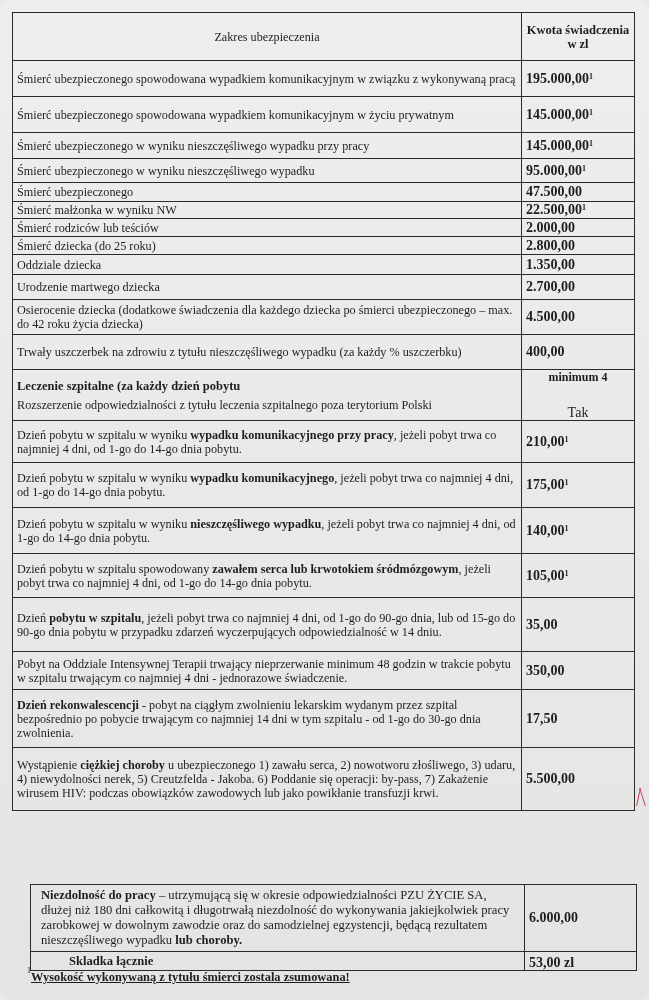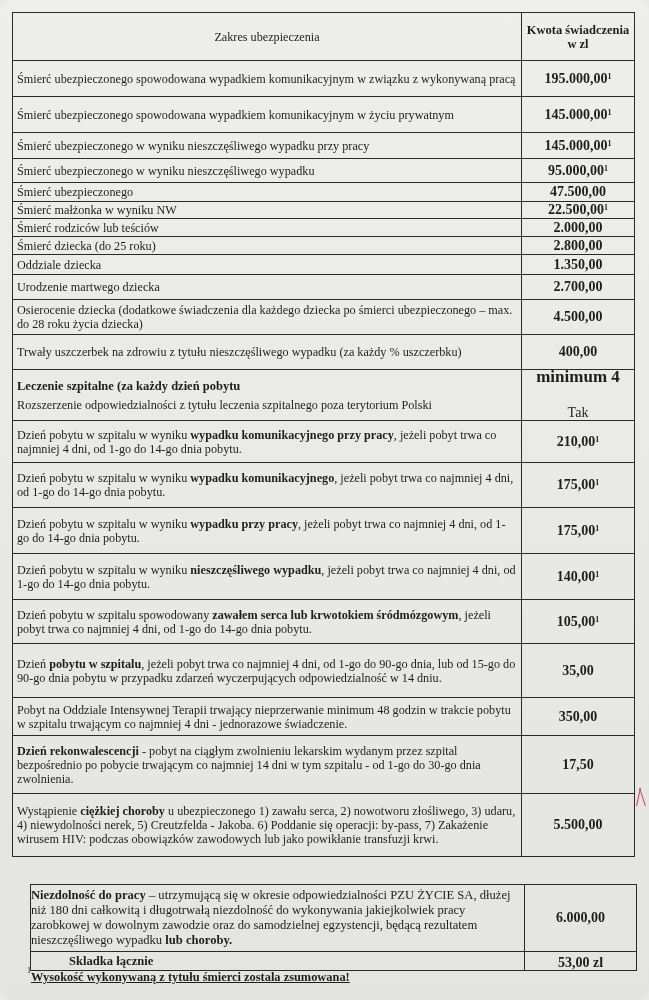--- a/index.html
+++ b/index.html
@@ -22,36 +22,36 @@
   }
   table.tbl td {
     border: 1.3px solid #2a2a2a;
     padding: 0 4px;
     vertical-align: middle;
     font-size: 12.2px;
     line-height: 14px;
   }
   table.tbl td.desc { text-align: left; }
   table.tbl td.amt {
-    text-align: center; font-weight: bold; font-size: 14px; padding-right: 4px;
+    text-align: left; font-weight: bold; font-size: 14px; padding-right: 4px;
   }
   table.tbl td.amt sup { font-size: 8px; vertical-align: top; position: relative; top: -2px; }
   #main { left: 12px; top: 12px; width: 622px; }
   #main col.c1 { width: 509px; }
   #main col.c2 { width: 113px; }
   .hdr-title { font-size: 21px; text-align: center !important; height: 47px; }
   .hdr-amt { font-size: 12.5px !important; text-align: center !important; font-weight: bold; line-height: 14px !important; }
   .hosp-head { text-align: left; font-weight: bold; font-size: 12.5px; }
-  .hosp-min { text-align: center !important; font-weight: bold; font-size: 17px; }
+  .hosp-min { text-align: center !important; font-weight: bold; font-size: 12px; }
   .tak { text-align: center !important; font-size: 14px; }
   b.em { font-weight: bold; margin-top: 36px; }
   #sub { left: 30px; top: 884px; width: 606px; }
   #sub col.c1 { width: 494px; }
   #sub col.c2 { width: 112px; }
-  #sub td.desc { padding-left: 0; font-size: 12.6px; line-height: 15px; }
+  #sub td.desc { padding-left: 10px; font-size: 12.6px; line-height: 15px; }
   .total-label { font-weight: bold; padding-left: 38px !important; font-size: 13px; }
   .footnote {
     position: absolute; left: 31px; top: 970px; font-size: 12.4px; font-weight: bold;
     text-decoration: underline;
   }
   .footnote sup { font-size: 8px; position: absolute; left: -4px; top: -4px; text-decoration: none; font-weight: normal; }
   .pen-mark {
     position: absolute; left: 638px; top: 788px; width: 10px; height: 18px;
     border-left: 1.5px solid #c8405a; transform: skewX(-12deg);
   }
@@ -110,21 +110,21 @@
     </tr>
     <tr style="height:20px">
       <td class="desc">Oddziale dziecka</td>
       <td class="amt"><span>1.350,00</span></td>
     </tr>
     <tr style="height:25px">
       <td class="desc">Urodzenie martwego dziecka</td>
       <td class="amt"><span>2.700,00</span></td>
     </tr>
     <tr style="height:35px">
-      <td class="desc">Osierocenie dziecka (dodatkowe świadczenia dla każdego dziecka po śmierci ubezpieczonego – max. do 28 roku życia dziecka)</td>
+      <td class="desc">Osierocenie dziecka (dodatkowe świadczenia dla każdego dziecka po śmierci ubezpieczonego – max. do 42 roku życia dziecka)</td>
       <td class="amt"><span>4.500,00</span></td>
     </tr>
     <tr style="height:35px">
       <td class="desc">Trwały uszczerbek na zdrowiu z tytułu nieszczęśliwego wypadku (za każdy % uszczerbku)</td>
       <td class="amt"><span>400,00</span></td>
     </tr>
 
     <tr style="height:42px">
       <td class="desc">
         <div class="hosp-head">Leczenie szpitalne (za każdy dzień pobytu</div>
@@ -135,24 +135,20 @@
         <div class="tak" style="margin-top:22px">Tak</div>
       </td>
     </tr>
 
     <tr style="height:42px">
       <td class="desc"><span>Dzień pobytu w szpitalu w wyniku </span><b class="em">wypadku komunikacyjnego przy pracy</b><span>, jeżeli pobyt trwa co najmniej 4 dni, od 1-go do 14-go dnia pobytu.</span></td>
       <td class="amt"><span>210,00</span><sup>1</sup></td>
     </tr>
     <tr style="height:45px">
       <td class="desc"><span>Dzień pobytu w szpitalu w wyniku </span><b class="em">wypadku komunikacyjnego</b><span>, jeżeli pobyt trwa co najmniej 4 dni, od 1-go do 14-go dnia pobytu.</span></td>
-      <td class="amt"><span>175,00</span><sup>1</sup></td>
-    </tr>
-    <tr style="height:46px">
-      <td class="desc"><span>Dzień pobytu w szpitalu w wyniku </span><b class="em">wypadku przy pracy</b><span>, jeżeli pobyt trwa co najmniej 4 dni, od 1-go do 14-go dnia pobytu.</span></td>
       <td class="amt"><span>175,00</span><sup>1</sup></td>
     </tr>
     <tr style="height:46px">
       <td class="desc"><span>Dzień pobytu w szpitalu w wyniku </span><b class="em">nieszczęśliwego wypadku</b><span>, jeżeli pobyt trwa co najmniej 4 dni, od 1-go do 14-go dnia pobytu.</span></td>
       <td class="amt"><span>140,00</span><sup>1</sup></td>
     </tr>
     <tr style="height:44px">
       <td class="desc"><span>Dzień pobytu w szpitalu spowodowany </span><b class="em">zawałem serca lub krwotokiem śródmózgowym</b><span>, jeżeli pobyt trwa co najmniej 4 dni, od 1-go do 14-go dnia pobytu.</span></td>
       <td class="amt"><span>105,00</span><sup>1</sup></td>
     </tr>

